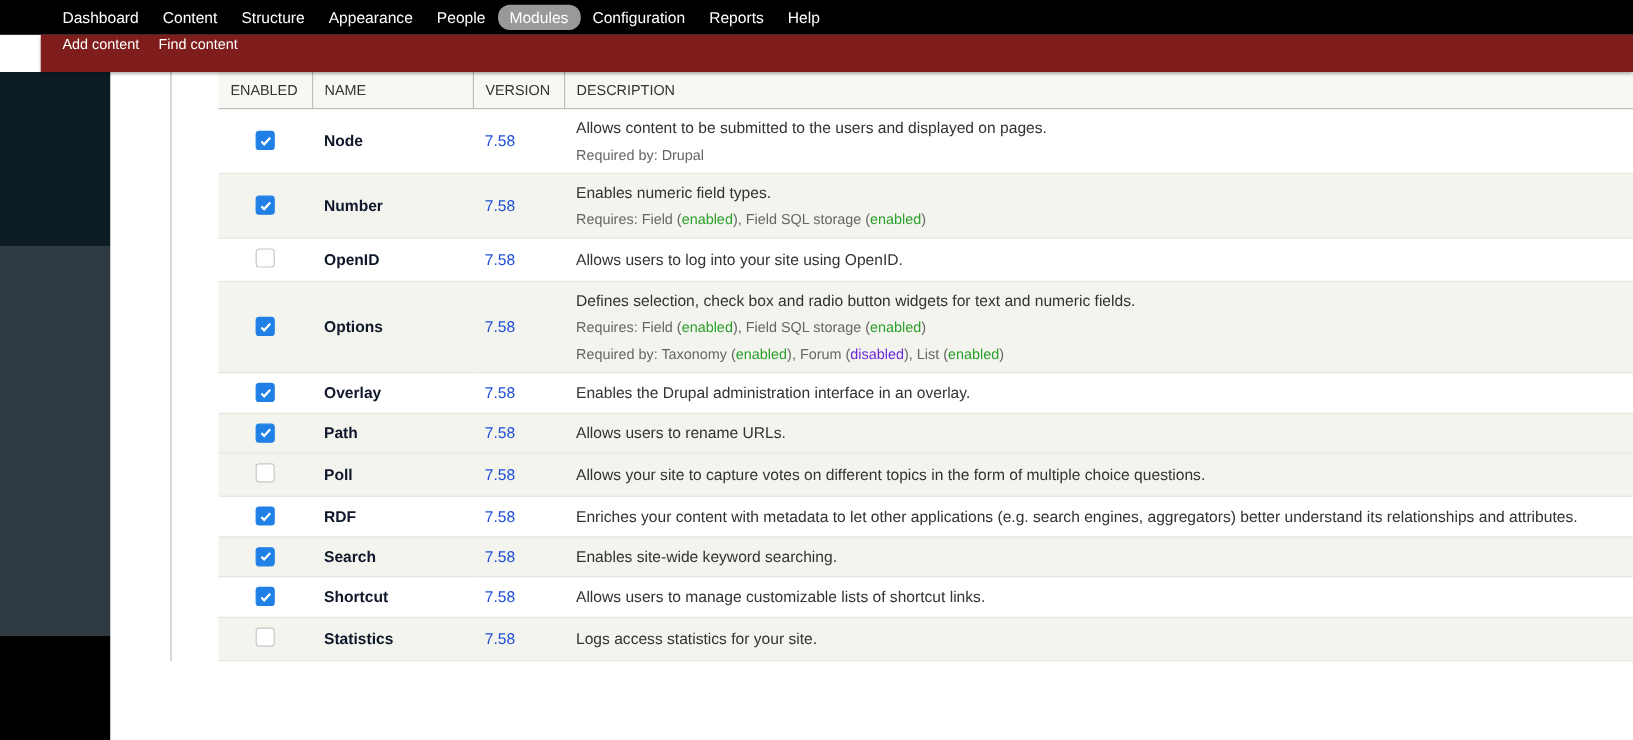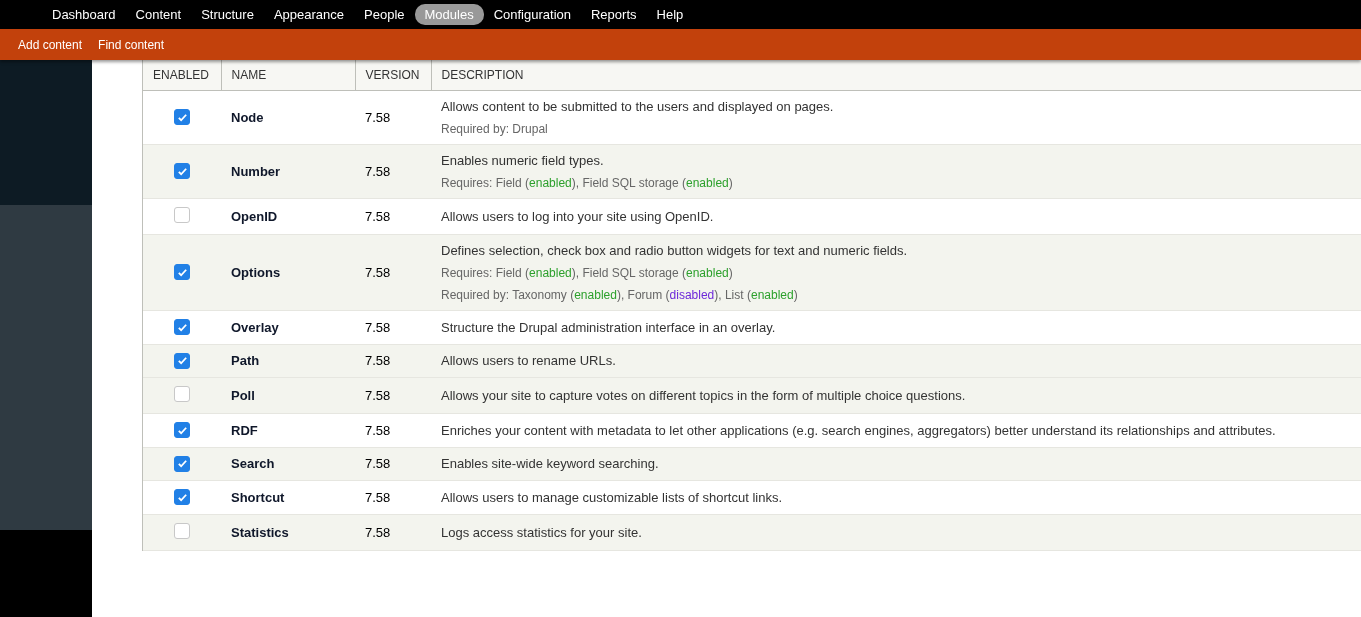--- a/index.html
+++ b/index.html
@@ -6,44 +6,44 @@
 body { font-family: "Lucida Grande", Verdana, sans-serif; font-size: 13px; background: #fff; width: 1361px; }
 
 
 .toolbar { background: #000; height: 29px; display: flex; align-items: center; padding: 0 10px; text-align: center; }
 .toolbar .home-icon { width: 16px; height: 16px; display: flex; align-items: center; justify-content: center; margin-right: 12px; }
 .toolbar .home-icon svg { fill: #fff; }
 .toolbar a { color: #fff; text-decoration: none; padding: 5px 10px; font-size: 13px; }
 .toolbar a.active { background: #999; border-radius: 10px; padding: 3px 10px; }
 
 
-.subtoolbar { background: #c2410c; height: 31px; display: flex; align-items: center; padding: 0 10px; box-shadow: 0 2px 3px rgba(0,0,0,0.4); position: relative; z-index: 5; }
+.subtoolbar { background: #7f1d1d; height: 31px; display: flex; align-items: flex-start; padding: 0 10px; box-shadow: 0 2px 3px rgba(0,0,0,0.4); position: relative; z-index: 5; margin-left: 34px; }
 .subtoolbar a { color: #fff; text-decoration: none; padding: 5px 8px; font-size: 12px; }
 
 
 .page { display: flex; height: 557px; }
 .sidebar { width: 92px; background: #2a2a2a; }
 .sidebar .block1 { height: 145px; background: #0d1b24; }
 .sidebar .block2 { height: 325px; background: #2f3a42; }
 .sidebar .block3 { height: 90px; background: #000; }
 
 
 .main { flex: 1; background: #fff; padding-left: 50px; }
-.table-wrap { border-left: 1px solid #bebfb9; }
+.table-wrap { border-left: 1px solid #bebfb9; padding-left: 39px; }
 
 
 table { width: 100%; border-collapse: collapse; }
 thead th { background: #f7f7f3; border-bottom: 1px solid #bebfb9; border-right: 1px solid #bebfb9; text-align: left; padding: 8px 10px; font-weight: normal; color: #333; font-size: 12px; }
 thead th:last-child { border-right: none; }
 tbody tr { border-bottom: 1px solid #e6e6e0; }
 tbody tr.even { background: #f3f4ee; }
 tbody td { padding: 8px 10px; vertical-align: middle; color: #333; }
 td.cb { width: 78px; text-align: center; }
 td.name { width: 134px; font-weight: bold; color: #0f172a; }
-td.ver { width: 76px; color: #000000; }
+td.ver { width: 76px; color: #1d4ed8; }
 td.desc { color: #333; }
 td.desc .sub { color: #666; font-size: 12px; margin-top: 8px; }
 .enabled { color: #2ca02c; }
 .disabled { color: #6d28d9; }
 
 
 .chk { width: 16px; height: 16px; border: 1px solid #c8c8c8; border-radius: 3px; display: inline-flex; align-items: center; justify-content: center; background: #fff; cursor: pointer; }
 .chk.checked { background: #2180e6; border-color: #2180e6; }
 .chk.checked svg { stroke: #fff; }
 .chk.focus { outline: 2px dotted #333; outline-offset: -1px; }
@@ -132,21 +132,21 @@
             </tr>
             <tr>
               <td class="cb"><span class="chk checked">
                   <svg width="11" height="11" viewBox="0 0 24 24" fill="none" stroke-width="4">
                     <polyline points="4,13 9,18 20,6"></polyline>
                   </svg>
                 </span></td>
               <td class="name">Overlay</td>
               <td class="ver">7.58</td>
               <td class="desc">
-                <div>Structure the Drupal administration interface in an overlay.</div>
+                <div>Enables the Drupal administration interface in an overlay.</div>
               </td>
             </tr>
             <tr class="even">
               <td class="cb"><span class="chk checked">
                   <svg width="11" height="11" viewBox="0 0 24 24" fill="none" stroke-width="4">
                     <polyline points="4,13 9,18 20,6"></polyline>
                   </svg>
                 </span></td>
               <td class="name">Path</td>
               <td class="ver">7.58</td>

